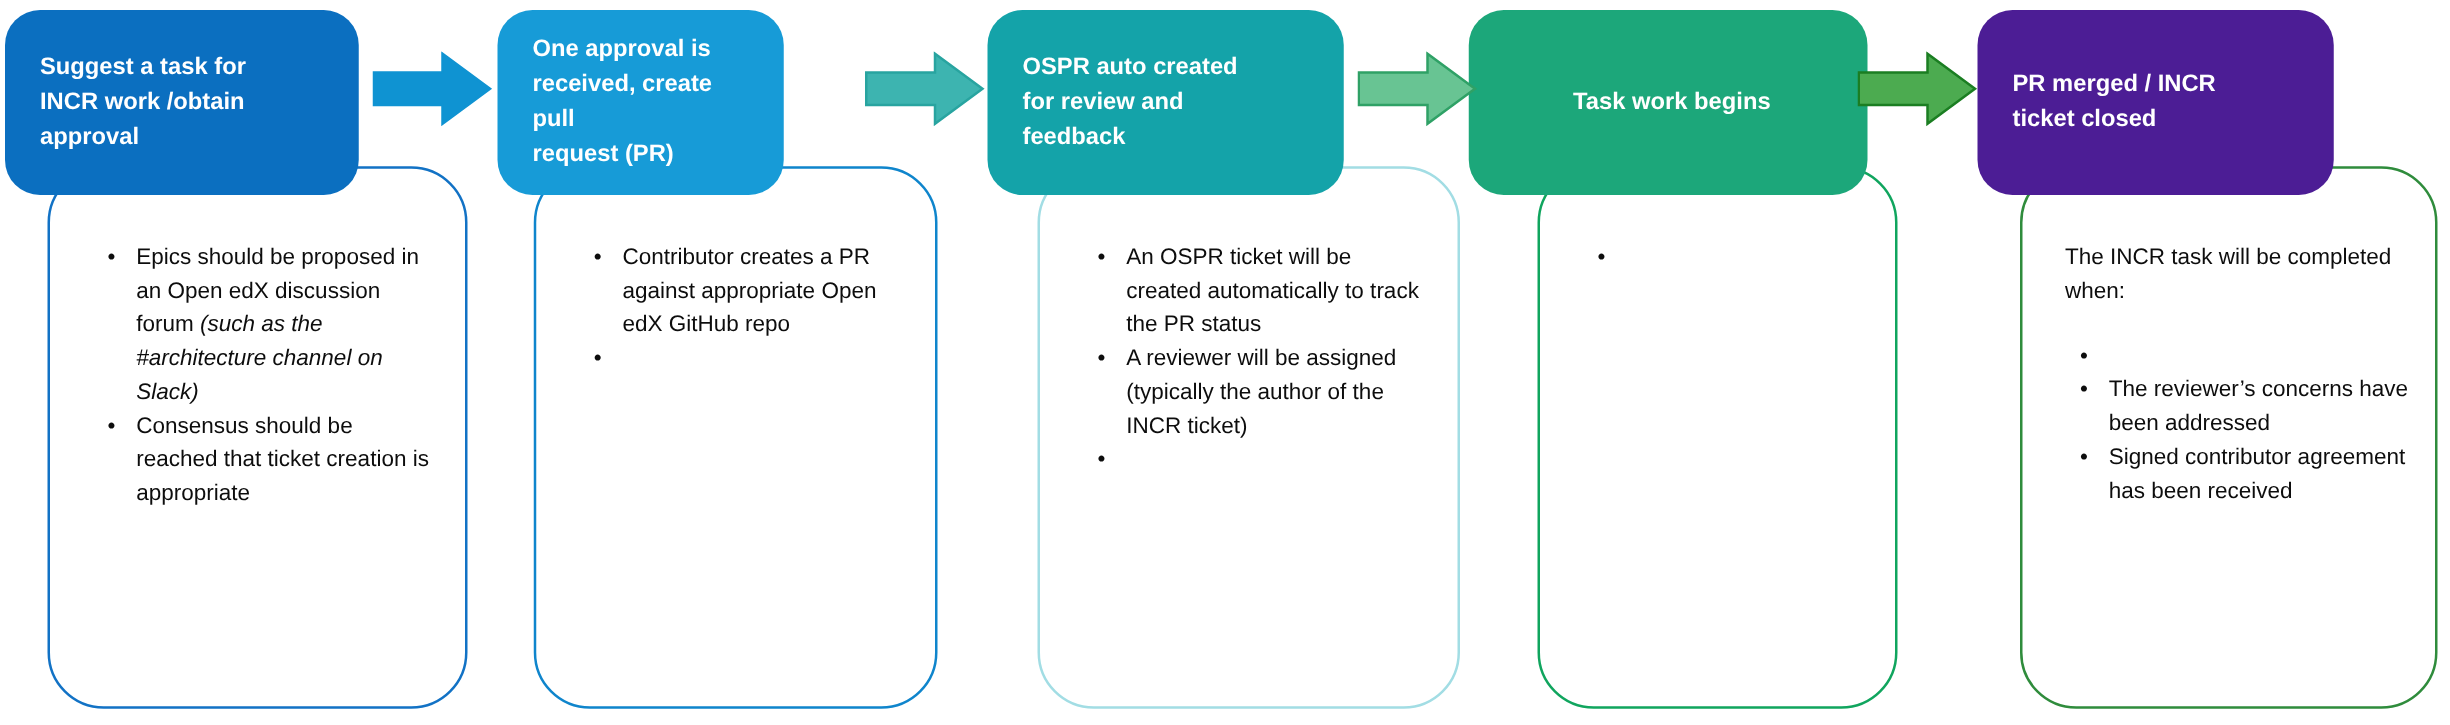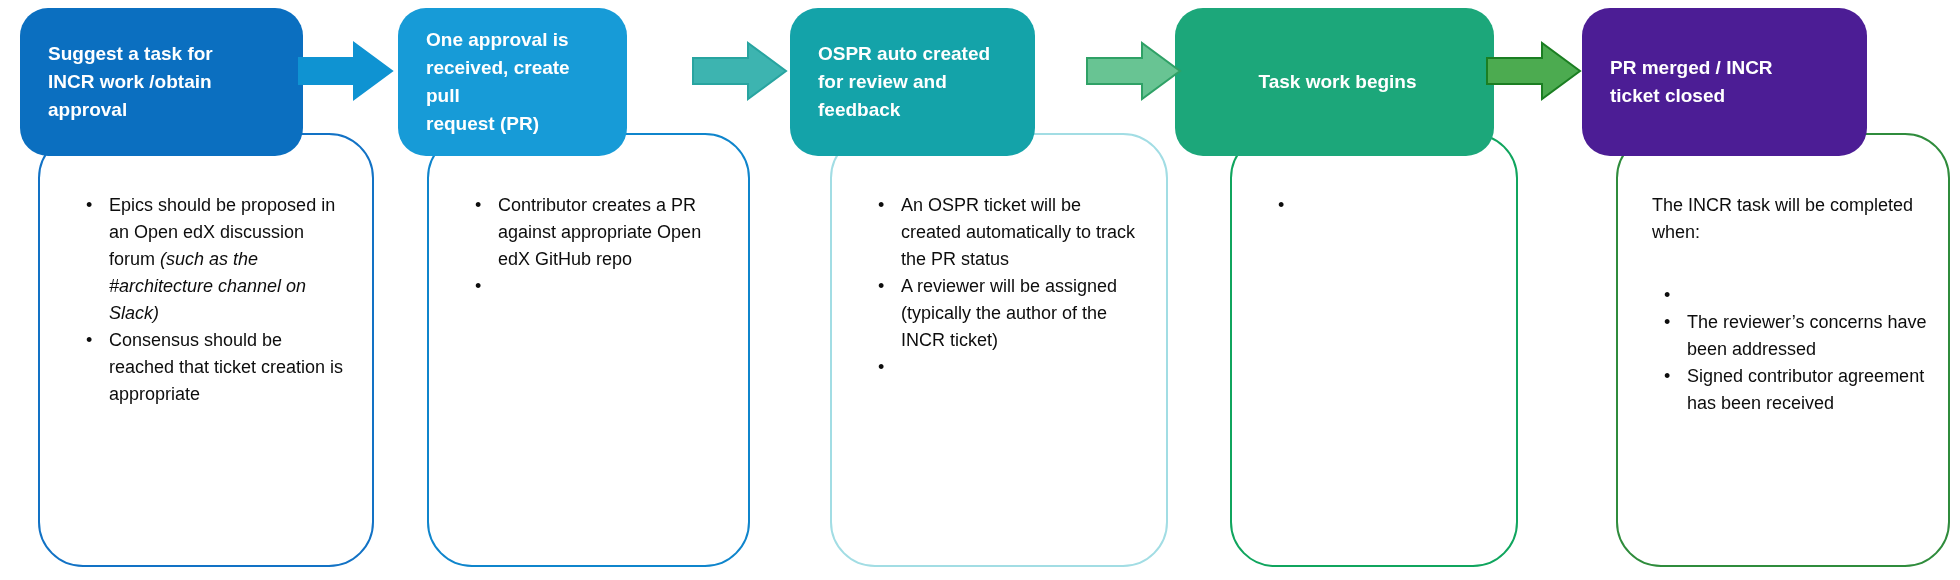--- a/index.html
+++ b/index.html
@@ -34,32 +34,32 @@
     position:absolute;top:8px;height:148px;
     border-radius:28px;
     box-sizing:border-box;
     display:flex;align-items:center;
     padding:0 22px 0 28px;
     color:#ffffff;font-weight:bold;
     font-size:19px;line-height:28px;
     white-space:pre-line;
     z-index:2;
   }
-  .s1 .header{left:16px;width:283px;}
+  .s1 .header{left:0;width:283px;}
   .s2 .header{left:0;width:229px;}
-  .s3 .header{left:0;width:245px;}
+  .s3 .header{left:0;width:285px;}
   .s4 .header{left:0;width:319px;justify-content:center;text-align:center;}
   .s5 .header{left:0;width:285px;}
 
   ul.blist{list-style:none;margin:0;padding:0;}
   ul.blist li{display:flex;align-items:flex-start;}
   .bl{flex:0 0 35px;box-sizing:border-box;padding-left:12px;}
   .bt{flex:1;}
   .it{font-style:italic;}
-  .intro{margin:0 0 36px 0;}
+  .intro{margin:0 0 25px 0;}
 
   .arrow{position:absolute;top:41px;width:96px;height:60px;z-index:3;}
   .a1{left:298px;} .a2{left:692px;} .a3{left:1086px;} .a4{left:1486px;}
 </style>
 </head>
 <body>
 
 <div class="canvas">
 
   <section class="stage s1">

